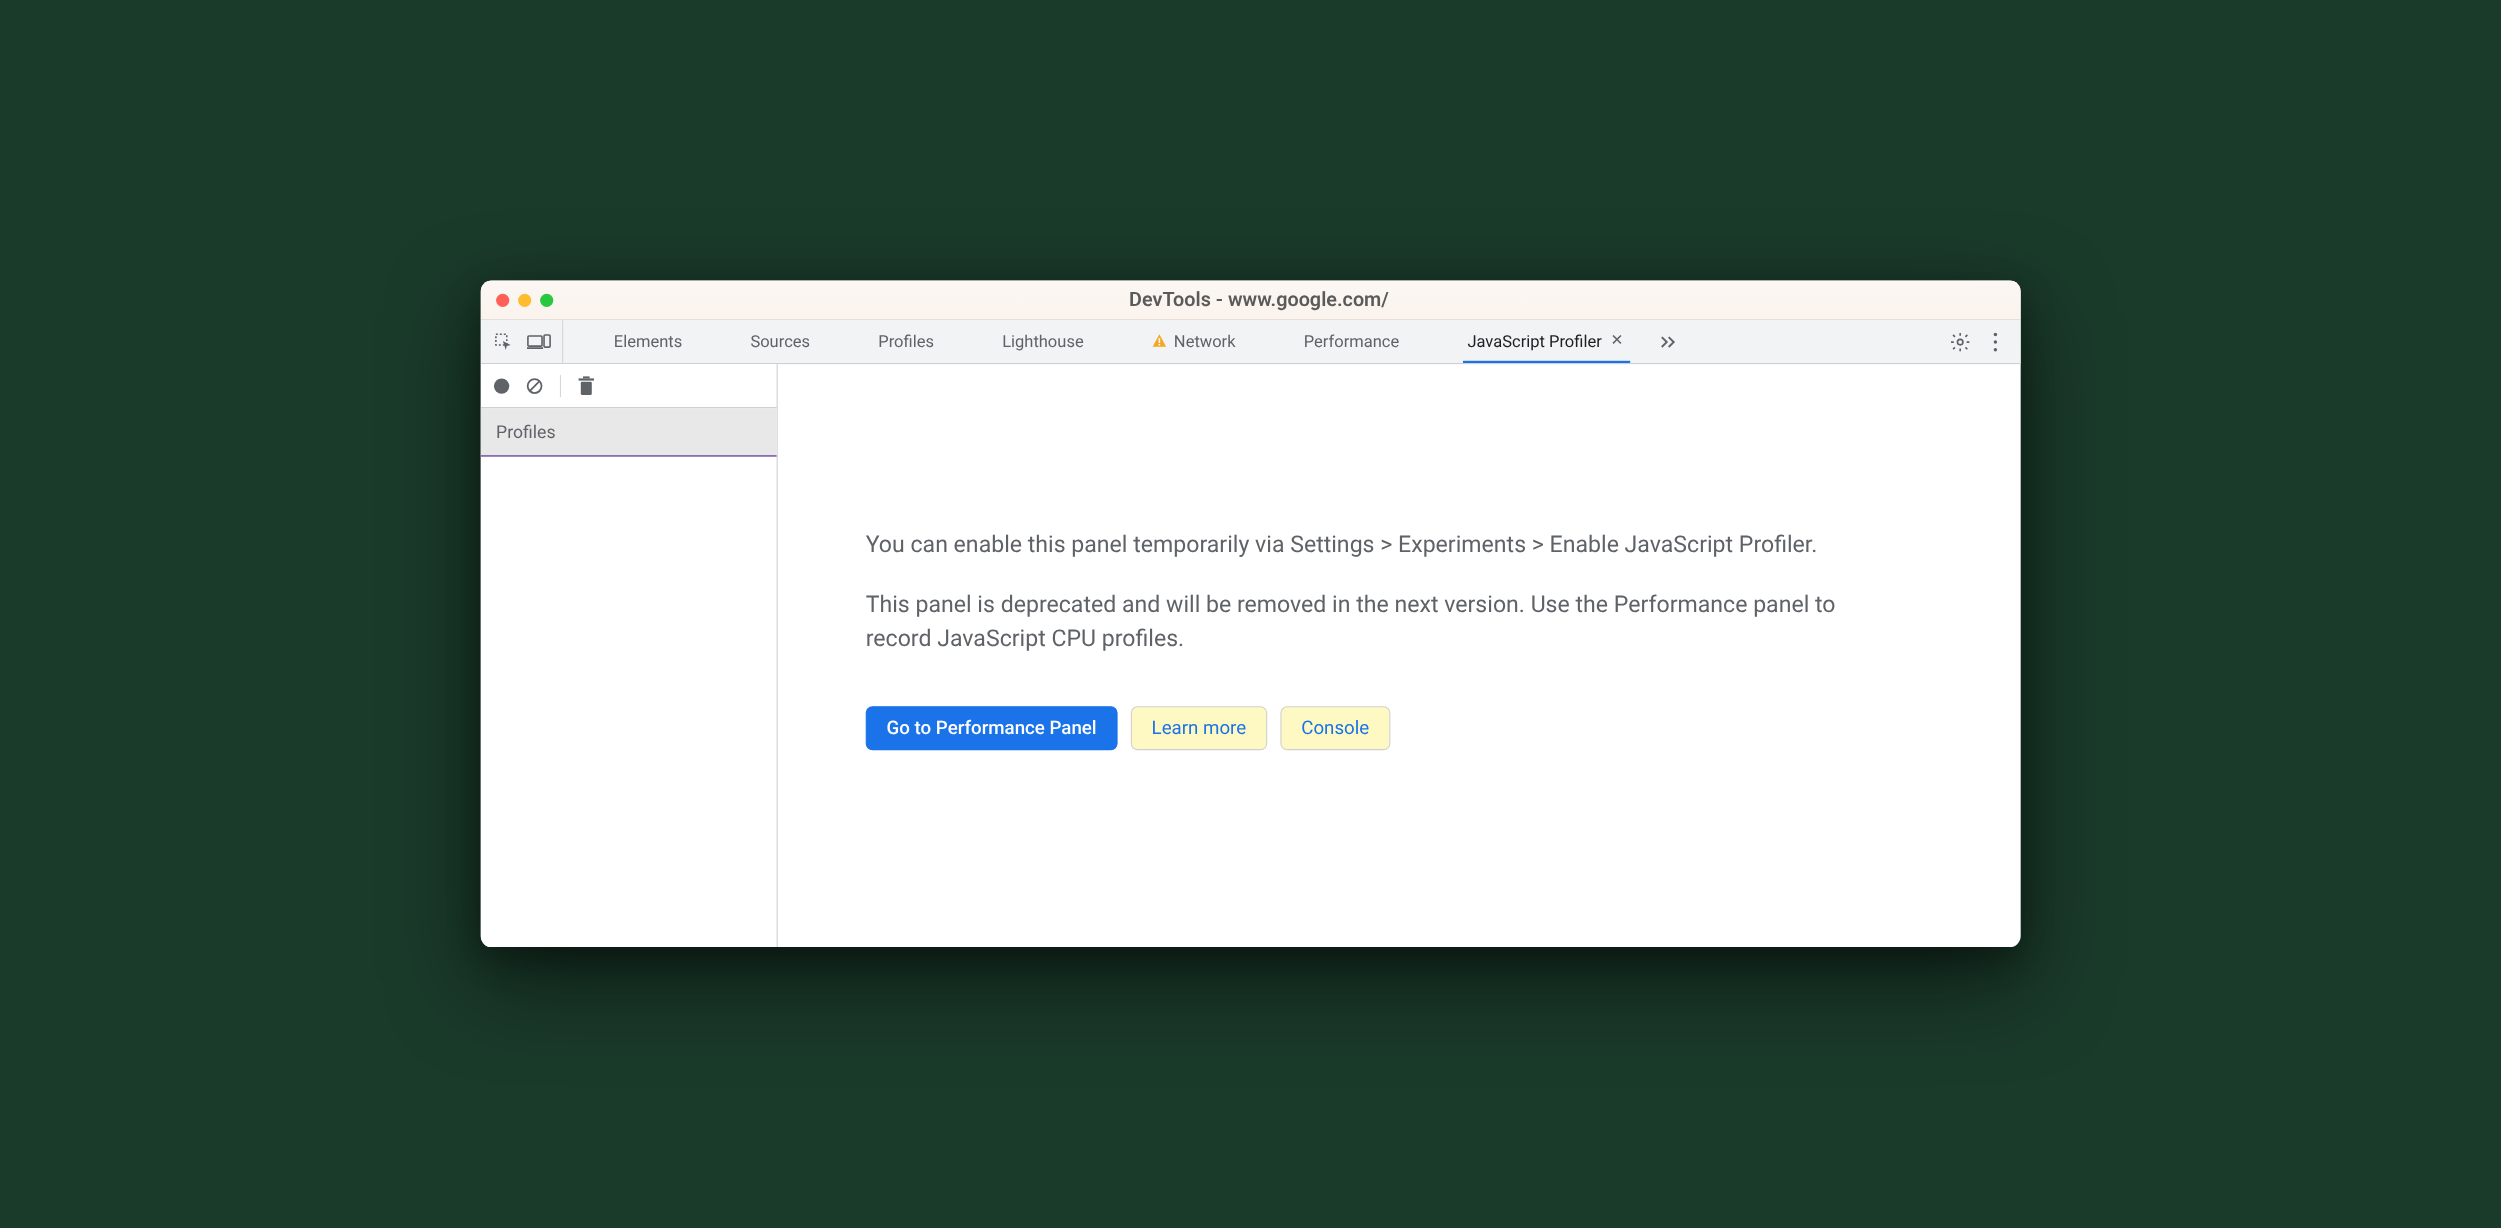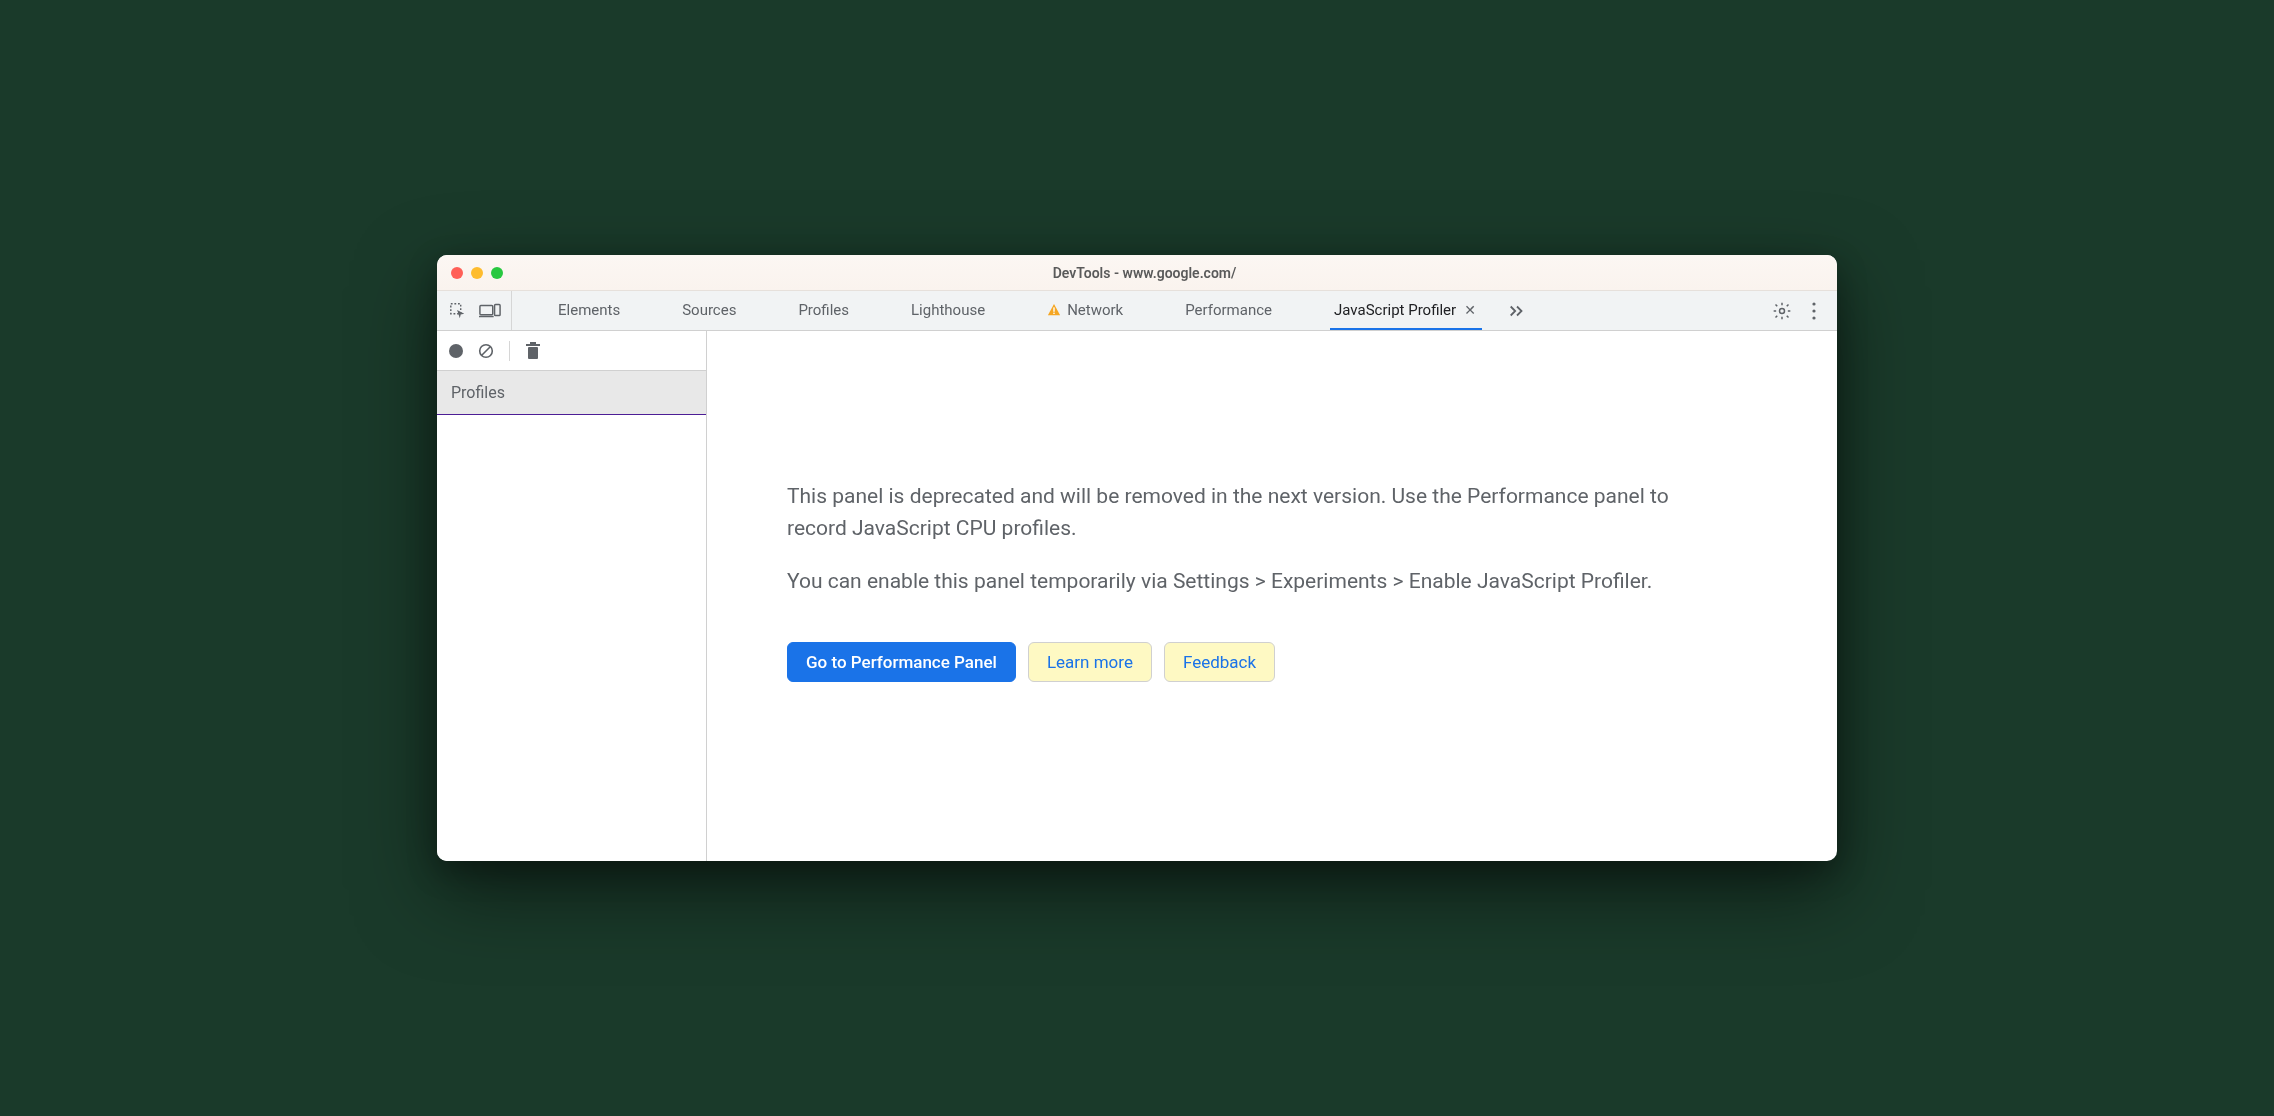--- a/index.html
+++ b/index.html
@@ -35,21 +35,21 @@
   .traffic-light {
     width: 12px; height: 12px; border-radius: 50%;
   }
   .tl-close { background: #ff5f57; }
   .tl-min { background: #febc2e; }
   .tl-max { background: #28c840; }
   .title-text {
     position: absolute;
     left: 15px; right: 0;
     text-align: center;
-    font-size: 14px;
+    font-size: 18px;
     font-weight: 600;
     color: #5a5a5a;
     pointer-events: none;
   }
   .tabbar {
     height: 40px;
     background: #f1f3f4;
     border-bottom: 1px solid #d0d0d0;
     display: flex;
     align-items: stretch;
@@ -294,24 +294,24 @@
           </svg>
         </div>
       </div>
       <div class="sidebar-item">
         <span>Profiles</span>
       </div>
     </div>
 
     <div class="main">
       <div class="deprecation">
+        <p>You can enable this panel temporarily via Settings &gt; Experiments &gt; Enable JavaScript Profiler.</p>
         <p>This panel is deprecated and will be removed in the next version. Use the Performance panel to record JavaScript CPU profiles.</p>
-        <p>You can enable this panel temporarily via Settings &gt; Experiments &gt; Enable JavaScript Profiler.</p>
         <div class="btn-row">
           <button class="btn primary">Go to Performance Panel</button>
           <button class="btn">Learn more</button>
-          <button class="btn">Feedback</button>
+          <button class="btn">Console</button>
         </div>
       </div>
     </div>
   </div>
 
 </div>
 
 </body></html>

